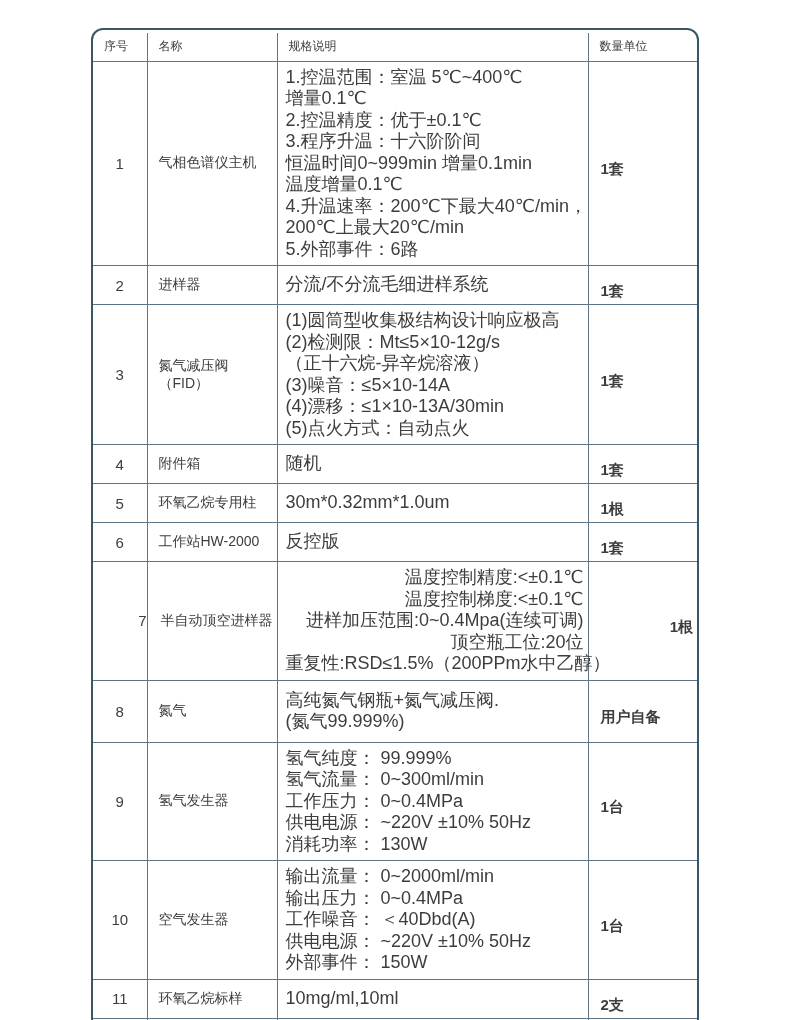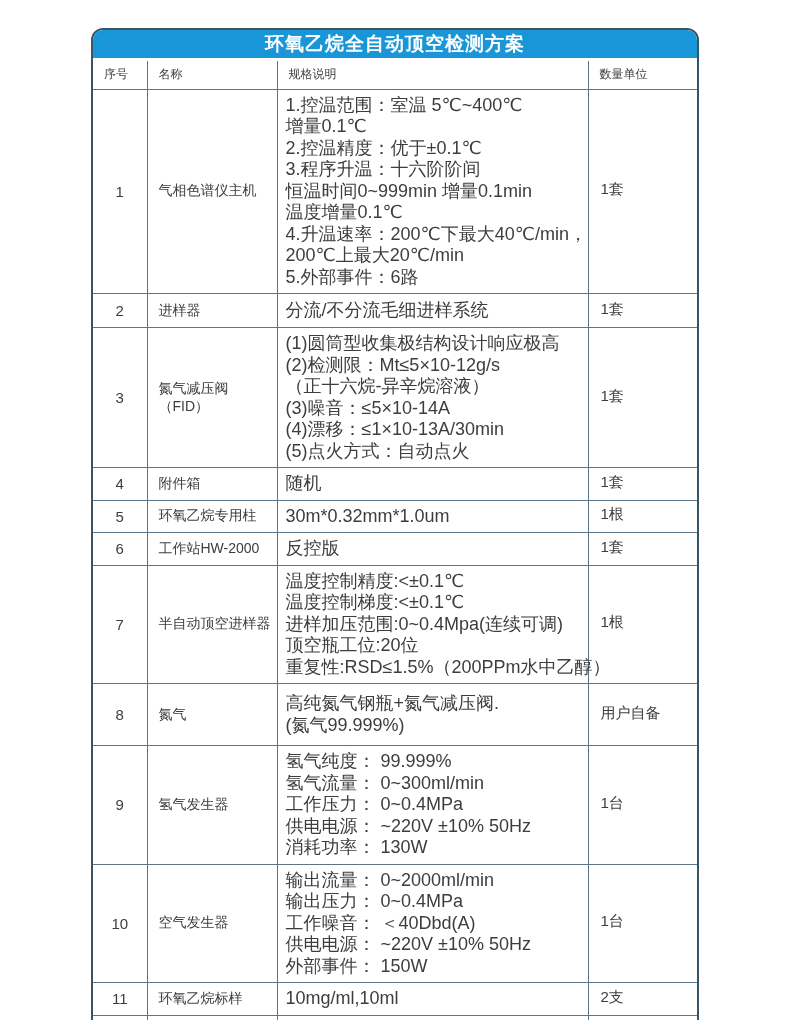--- a/index.html
+++ b/index.html
@@ -53,43 +53,42 @@
     height: 28px;
     text-align: left;
     padding: 2px 6px 2px 11px;
     font-size: 12px;
   }
   th.h-no { text-align: left; padding-left: 11px; }
 
   td.no-cell   { text-align: center; }
   td.name-cell { padding: 3px 4px 3px 11px; font-size: 14px; }
   td.spec-cell { padding: 5px 4px 5px 8px; }
-  td.qty-cell  { padding: 0 4px 3px 12px; }
+  td.qty-cell  { padding: 16px 4px 3px 12px; font-weight: bold; }
 
   .spec-line { line-height: 21.5px; font-size: 18px; white-space: nowrap; }
 
   
   tbody tr:nth-child(1)  td { height: 193px; }
   tbody tr:nth-child(2)  td { height: 34px; }
   tbody tr:nth-child(3)  td { height: 134px; }
   tbody tr:nth-child(4)  td { height: 31px; }
   tbody tr:nth-child(5)  td { height: 31px; }
   tbody tr:nth-child(6)  td { height: 30px; }
-  tbody tr:nth-child(7)  td { height: 112px; }
+  tbody tr:nth-child(7)  td { height: 112px; text-align: right; }
   tbody tr:nth-child(8)  td { height: 62px; }
   tbody tr:nth-child(9)  td { height: 113px; }
   tbody tr:nth-child(10) td { height: 113px; margin-top: 43px; }
   tbody tr:nth-child(11) td { height: 32px; margin-left: 12px; }
   tbody tr:nth-child(12) td { height: 32px; }
 </style>
 </head>
 <body>
 
 <div class="sheet">
-  <div class="title-bar">环氧乙烷全自动顶空检测方案</div>
 
   <table class="spec-table">
     <colgroup>
       <col class="c-no">
         <col class="c-name">
         <col class="c-spec">
         <col class="c-qty">
     </colgroup>
     <thead>
       <tr>

